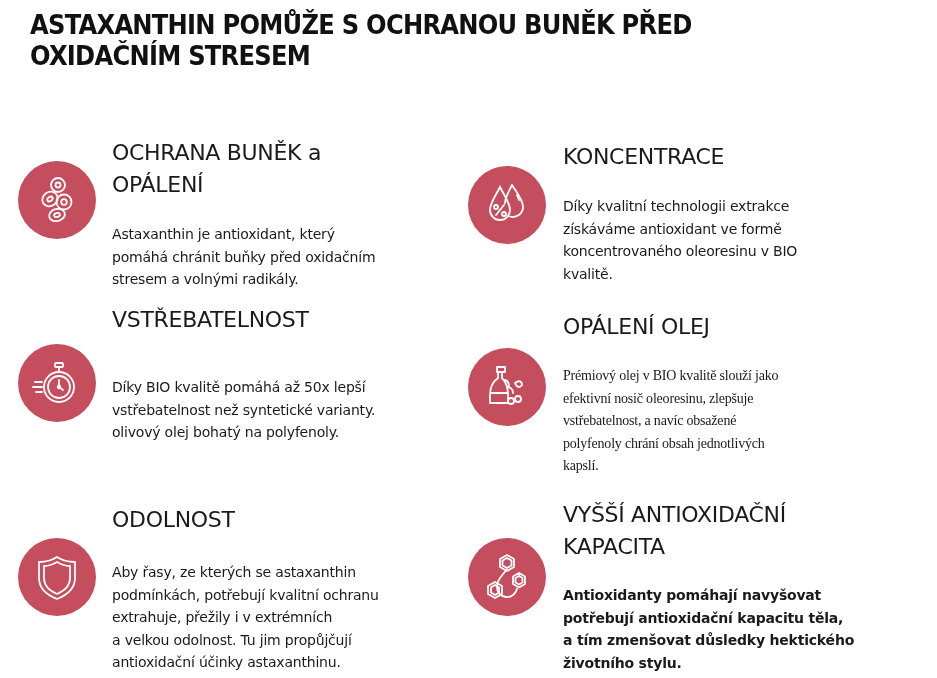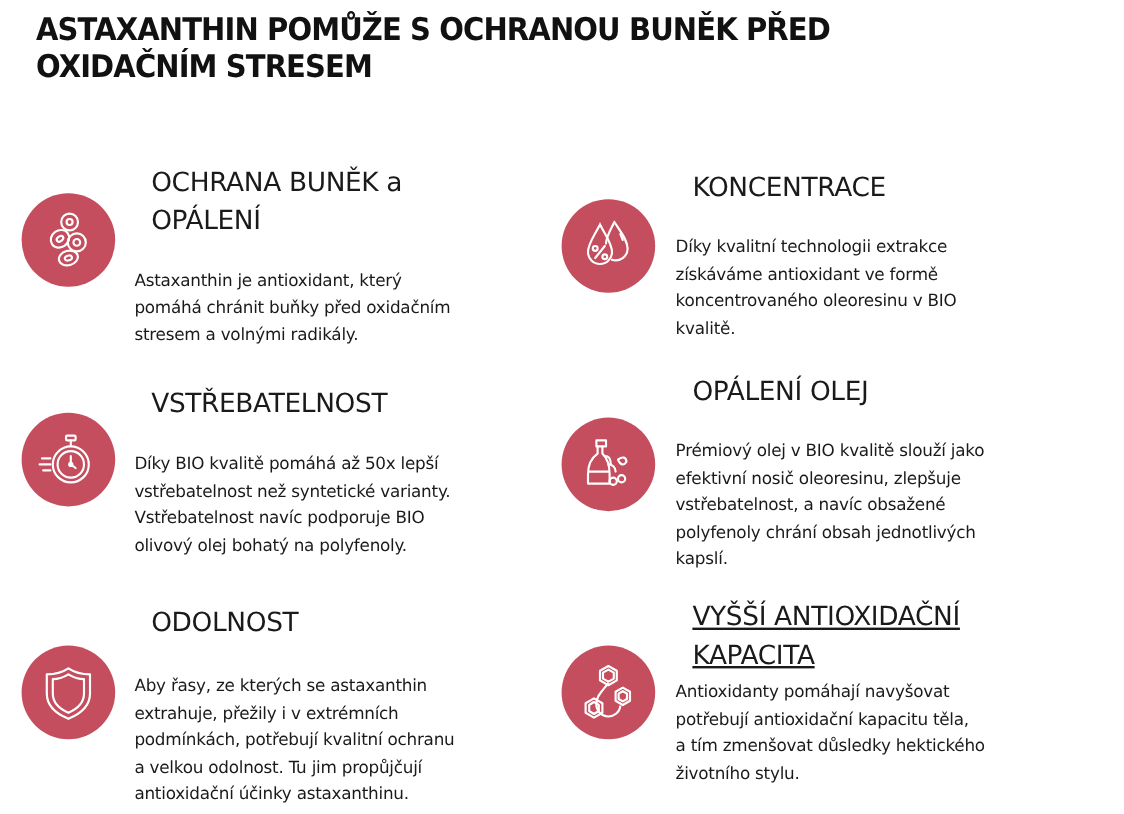--- a/index.html
+++ b/index.html
@@ -1,21 +1,21 @@
 <!DOCTYPE html>
 <html><head>
 <meta charset="utf-8">
 <style>
   html, body { margin:0; padding:0; background:#ffffff; }
   body { width:937px; height:678px; position:relative; overflow:hidden; font-family:"DejaVu Sans", sans-serif; color:#1a1a1a; }
   .title { position:absolute; left:30px; top:10px; width:800px; font-family:"DejaVu Sans", sans-serif; font-weight:bold; font-size:26px; line-height:31px; letter-spacing:-0.8px; color:#111; transform:scaleX(0.93); transform-origin:left top; }
   .item { position:absolute; }
   .icon { position:absolute; width:78px; height:78px; border-radius:50%; background:#c44e5e; display:flex; align-items:center; justify-content:center; }
   .icon svg { width:52px; height:52px; }
-  .head { position:absolute; font-size:22px; line-height:32px; color:#1a1a1a; letter-spacing:-0.3px; white-space:nowrap;margin-left:14px; }
+  .head { position:absolute; font-size:22px; line-height:32px; color:#1a1a1a; letter-spacing:-0.3px; white-space:nowrap; }
   .desc { position:absolute; font-size:14px; line-height:22.5px; color:#1a1a1a; letter-spacing:-0.2px; white-space:nowrap;margin-top:16px; }
   .desc span { display:block; }
 </style>
 </head>
 <body>
 
 <div class="title">
   <div>ASTAXANTHIN POMŮŽE S OCHRANOU BUNĚK PŘED</div>
   <div>OXIDAČNÍM STRESEM</div>
 </div>
@@ -74,90 +74,89 @@
       <circle cx="28" cy="30" r="15"></circle>
       <circle cx="28" cy="30" r="11"></circle>
       <line x1="28" y1="30" x2="28" y2="23"></line>
         <line x1="28" y1="30" x2="32" y2="33"></line>
       <circle cx="28" cy="30" r="1.3" fill="#fff"></circle>
       <line x1="4" y1="25" x2="11" y2="25"></line>
         <line x1="2" y1="30" x2="11" y2="30"></line>
         <line x1="5" y1="35" x2="11" y2="35"></line>
     </svg>
   </div>
-  <div class="head" style="left:112px;top:321px;">
+  <div class="head" style="left:112px;top:304px;">
     <div>VSTŘEBATELNOST</div>
   </div>
   <div class="desc" style="left:112px;top:360px;">
     <span>Díky BIO kvalitě pomáhá až 50x lepší</span>
     <span>vstřebatelnost než syntetické varianty.</span>
-    <span>Vstřebatelnost navíc podporuje BIO</span>
     <span>olivový olej bohatý na polyfenoly.</span>
   </div>
 </div>
 
 <div class="item">
   <div class="icon" style="left:468px;top:348px;">
     <svg viewBox="0 0 52 52" fill="none" stroke="#fff" stroke-width="1.8" stroke-linecap="round" stroke-linejoin="round">
       <rect x="16" y="6" width="8" height="5"></rect>
       <path d="M17 11 v6 C10 22 9 28 9 34 v8 h18 v-8 c0-6 -1-12 -6-17 v-6"></path>
       <path d="M23 19 c4 0 5 3 5 7"></path>
       <line x1="10" y1="32" x2="26" y2="32"></line>
       <path d="M34 22 c4 -3 7 -2 7 2 c-2 3 -5 3 -7 -2Z"></path>
       <path d="M32 32 c0-4 -3 -6 -6 -6"></path>
       <circle cx="30" cy="40" r="3"></circle>
         <circle cx="37" cy="38" r="3"></circle>
     </svg>
   </div>
   <div class="head" style="left:563px;top:311px;">
     <div>OPÁLENÍ OLEJ</div>
   </div>
-  <div class="desc" style="left:563px;top:349px;">
+  <div class="desc" style="left:563px;top:349px;font-family:Liberation Serif, serif;">
     <span>Prémiový olej v BIO kvalitě slouží jako</span>
     <span>efektivní nosič oleoresinu, zlepšuje</span>
     <span>vstřebatelnost, a navíc obsažené</span>
     <span>polyfenoly chrání obsah jednotlivých</span>
     <span>kapslí.</span>
   </div>
 </div>
 
 <div class="item">
   <div class="icon" style="left:18px;top:538px;">
     <svg viewBox="0 0 52 52" fill="none" stroke="#fff" stroke-width="1.8" stroke-linejoin="round">
       <path d="M26 6 C20 10 14 11 8 11 v16 c0 10 8 17 18 21 c10 -4 18 -11 18 -21 v-16 c-6 0 -12 -1 -18 -5Z"></path>
       <path d="M26 11 C21 14 17 15 13 15 v12 c0 8 6 13 13 16 c7 -3 13 -8 13 -16 v-12 c-4 0 -8 -1 -13 -4Z"></path>
     </svg>
   </div>
   <div class="head" style="left:112px;top:504px;">
     <div>ODOLNOST</div>
   </div>
   <div class="desc" style="left:112px;top:545px;">
     <span>Aby řasy, ze kterých se astaxanthin</span>
+    <span>podmínkách, potřebují kvalitní ochranu</span>
     <span>extrahuje, přežily i v extrémních</span>
-    <span>podmínkách, potřebují kvalitní ochranu</span>
     <span>a velkou odolnost. Tu jim propůjčují</span>
     <span>antioxidační účinky astaxanthinu.</span>
   </div>
 </div>
 
 <div class="item">
   <div class="icon" style="left:468px;top:538px;">
     <svg viewBox="0 0 52 52" fill="none" stroke="#fff" stroke-width="1.8" stroke-linejoin="round">
       <polygon points="26,4 33,8 33,16 26,20 19,16 19,8"></polygon>
       <polygon points="26,7 30.5,9.5 30.5,14.5 26,17 21.5,14.5 21.5,9.5"></polygon>
       <path d="M26 18 C22 24 16 28 16 35 a10 10 0 0 0 20 2"></path>
       <polygon points="38,22 44,25.5 44,33 38,36.5 32,33 32,25.5"></polygon>
       <polygon points="38,25 41.5,27 41.5,31.5 38,33.5 34.5,31.5 34.5,27"></polygon>
       <polygon points="14,31 21,35 21,43 14,47 7,43 7,35"></polygon>
       <polygon points="14,34 18,36.5 18,41.5 14,44 10,41.5 10,36.5"></polygon>
     </svg>
   </div>
-  <div class="head" style="left:563px;top:499px;text-decoration:underline;">
+  <div class="head" style="left:563px;top:499px;">
     <div>VYŠŠÍ ANTIOXIDAČNÍ</div>
     <div>KAPACITA</div>
   </div>
-  <div class="desc" style="left:563px;top:550px;">
+  <div class="desc" style="left:563px;top:568px;font-weight:bold;">
     <span>Antioxidanty pomáhají navyšovat</span>
     <span>potřebují antioxidační kapacitu těla,</span>
     <span>a tím zmenšovat důsledky hektického</span>
     <span>životního stylu.</span>
   </div>
 </div>
 
 </body></html>

